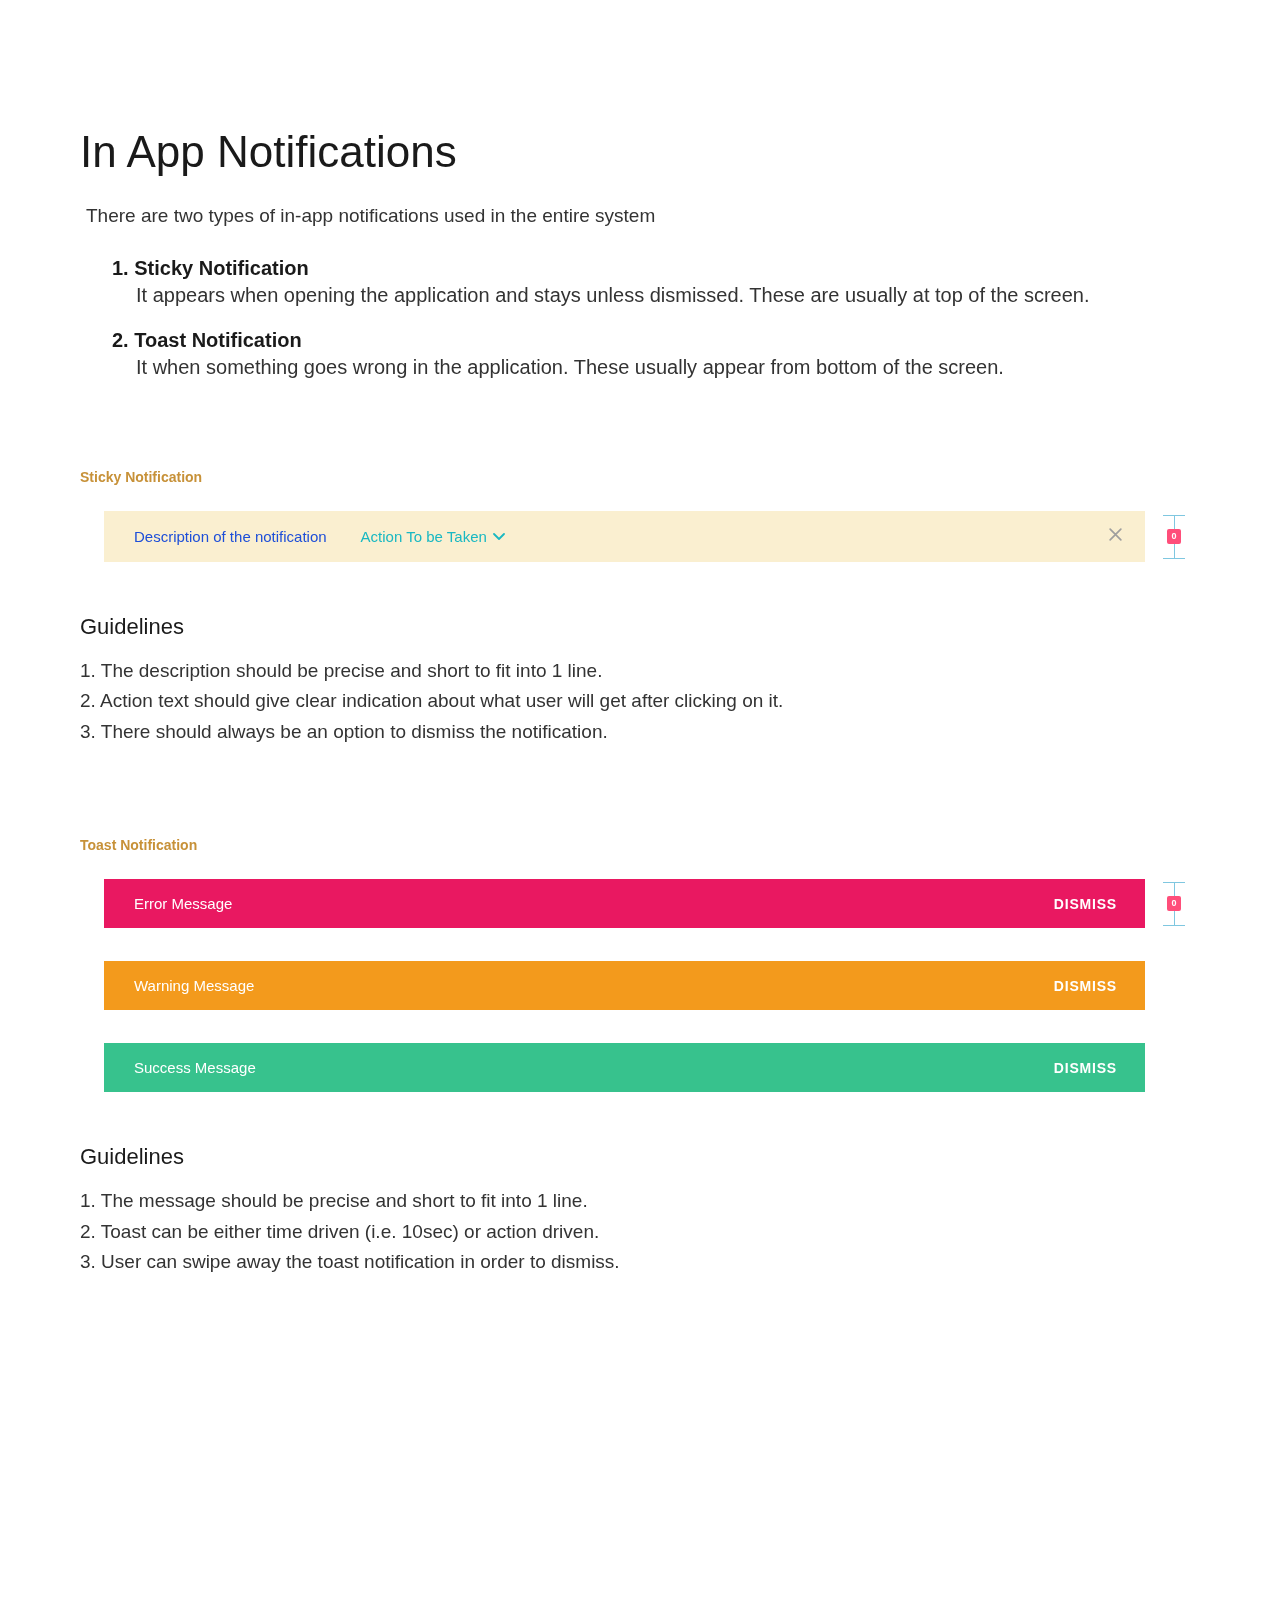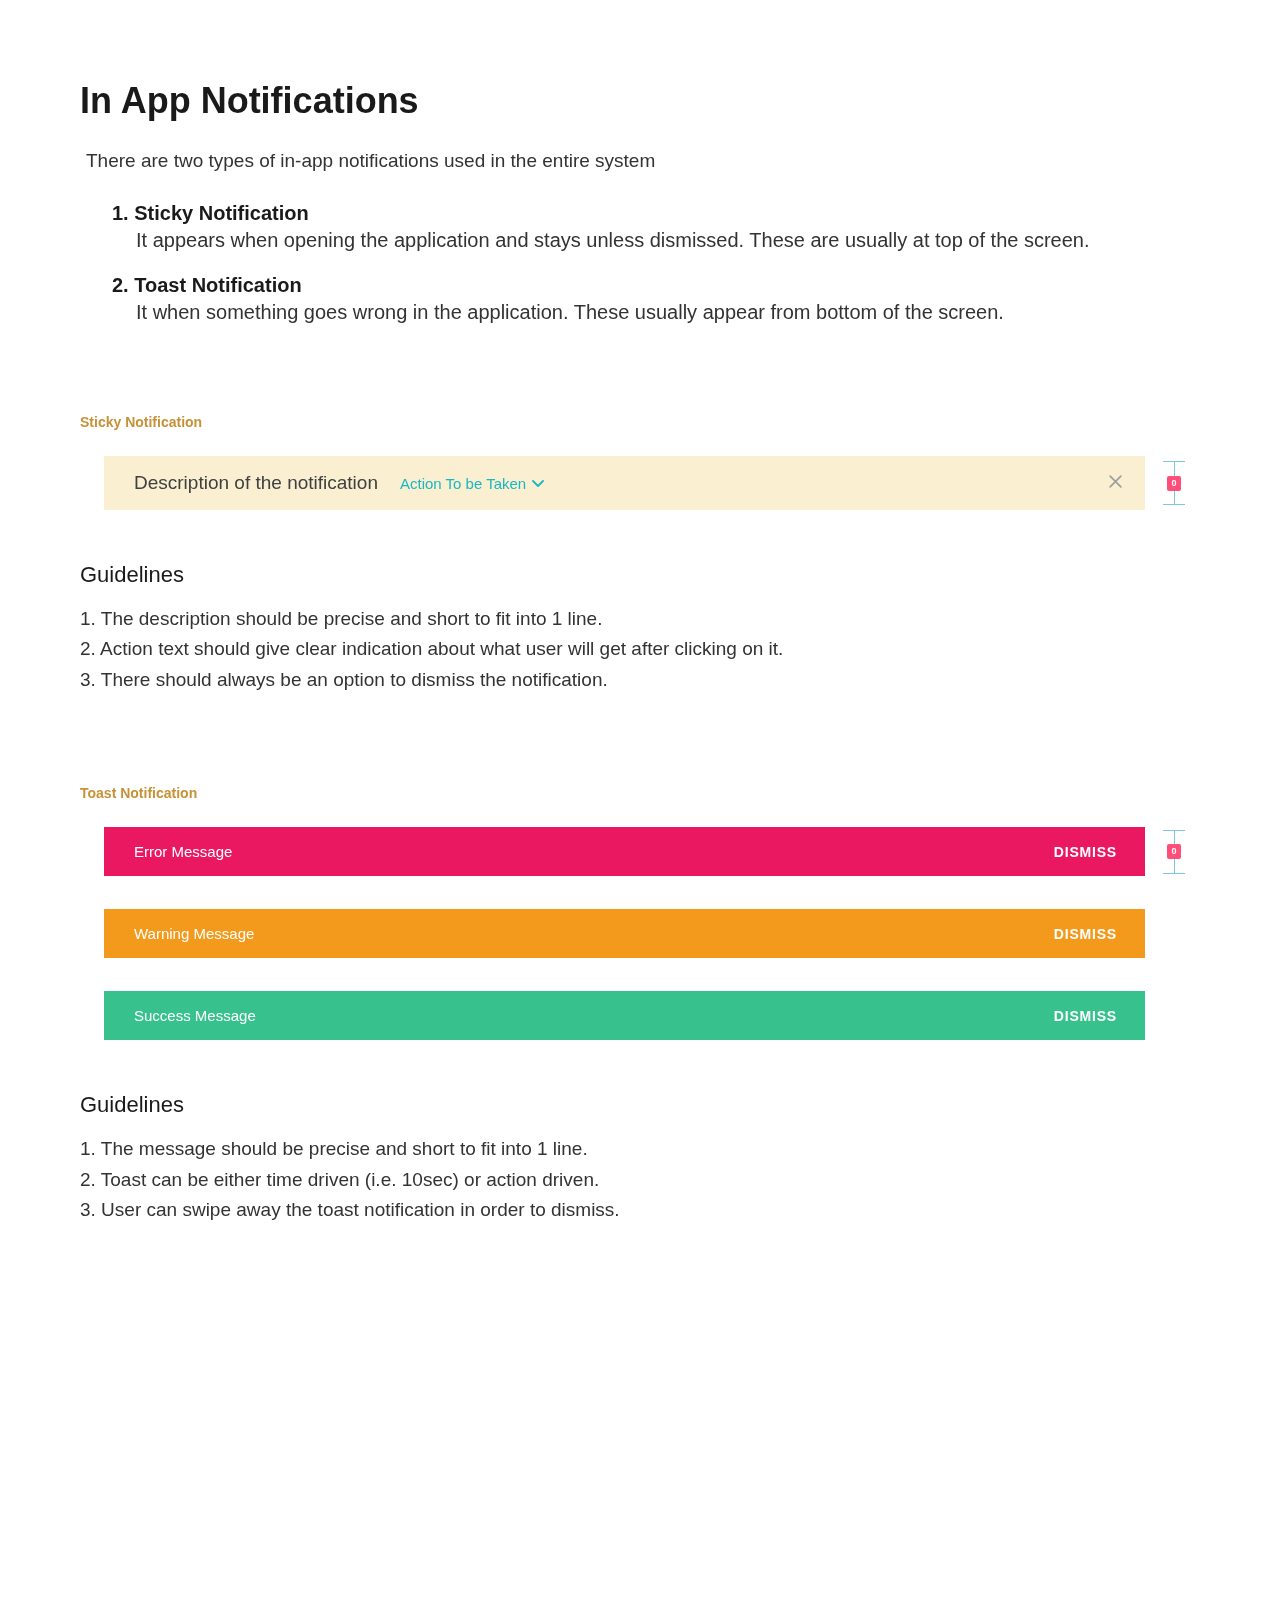--- a/index.html
+++ b/index.html
@@ -4,23 +4,24 @@
   <style>
     * { box-sizing: border-box; margin: 0; padding: 0; }
     body {
       font-family: -apple-system, BlinkMacSystemFont, "Segoe UI", Helvetica, Arial, sans-serif;
       background: #fff;
       width: 1265px;
       padding: 80px 80px 200px 80px;
       color: #1a1a1a;
     }
     h1 {
-      font-size: 36px;
-      font-weight: 700;
+      font-size: 44px;
+      font-weight: 400;
       margin-bottom: 28px;
+      margin-top: 47px;
     }
     .intro {
       font-size: 19px;
       color: #333;
       margin-bottom: 30px;
       margin-left: 6px;
     }
     .type-block {
       margin-bottom: 22px;
       margin-left: 32px;
@@ -49,23 +50,23 @@
     }
     .sticky-notif {
       flex: 1;
       background: #faefd0;
       display: flex;
       align-items: center;
       padding: 16px 22px 16px 30px;
       margin-left: 24px;
     }
     .sticky-desc {
-      font-size: 19px;
-      color: #404040;
-      margin-right: 22px;
+      font-size: 15px;
+      color: #1d4ed8;
+      margin-right: 34px;
     }
     .sticky-action {
       font-size: 15px;
       color: #19b8c2;
       display: inline-flex;
       align-items: center;
       gap: 6px;
       cursor: pointer;
     }
     .sticky-action svg { display: block; }

